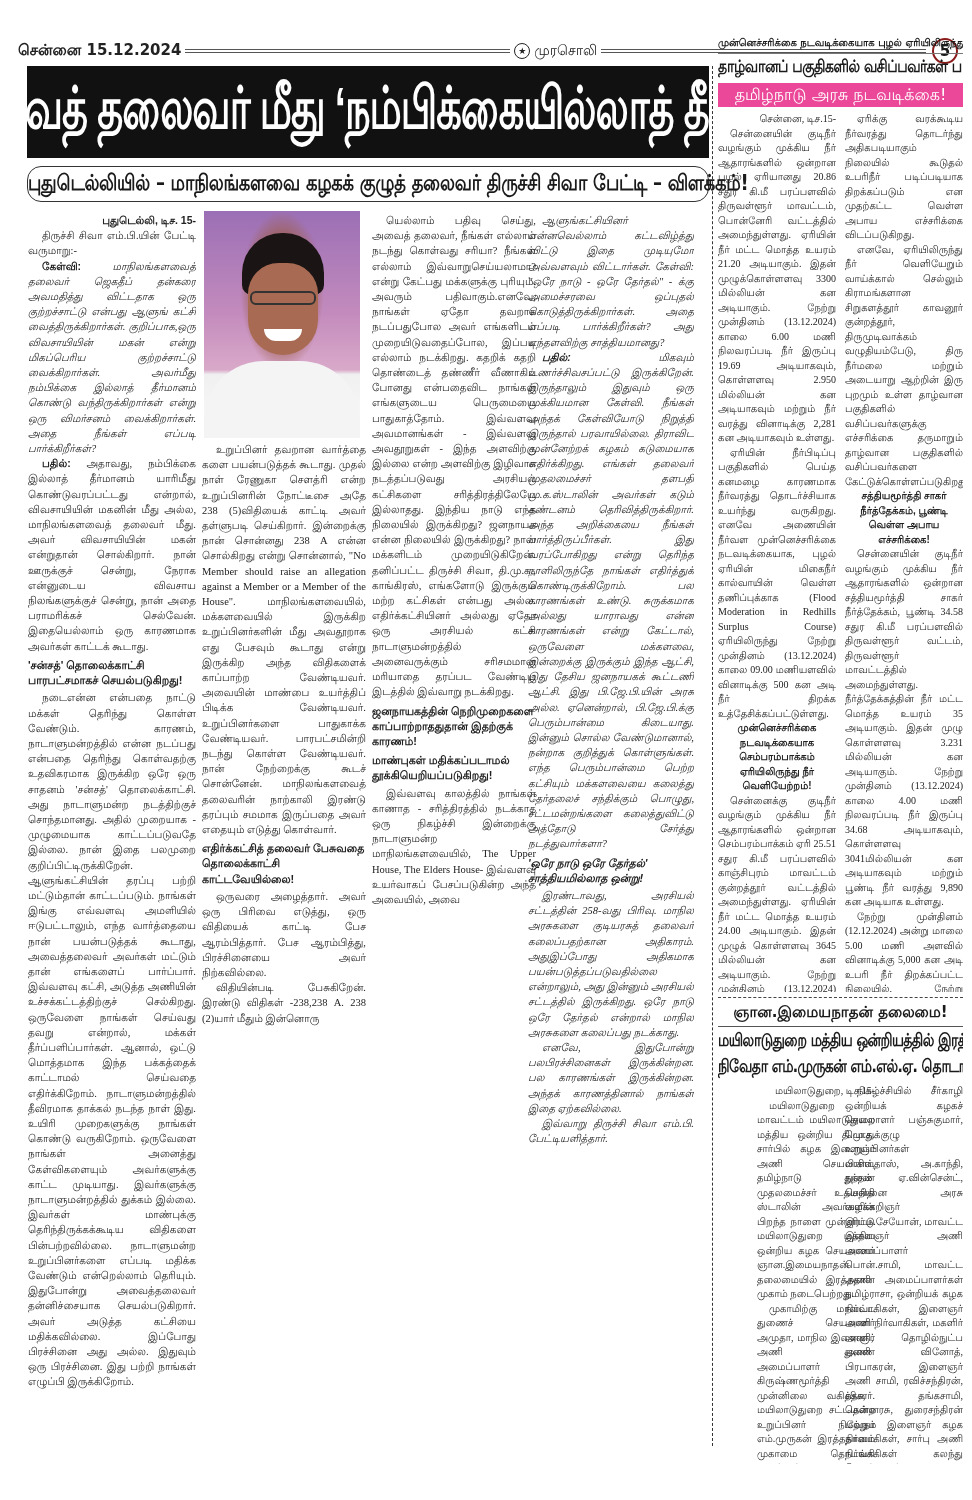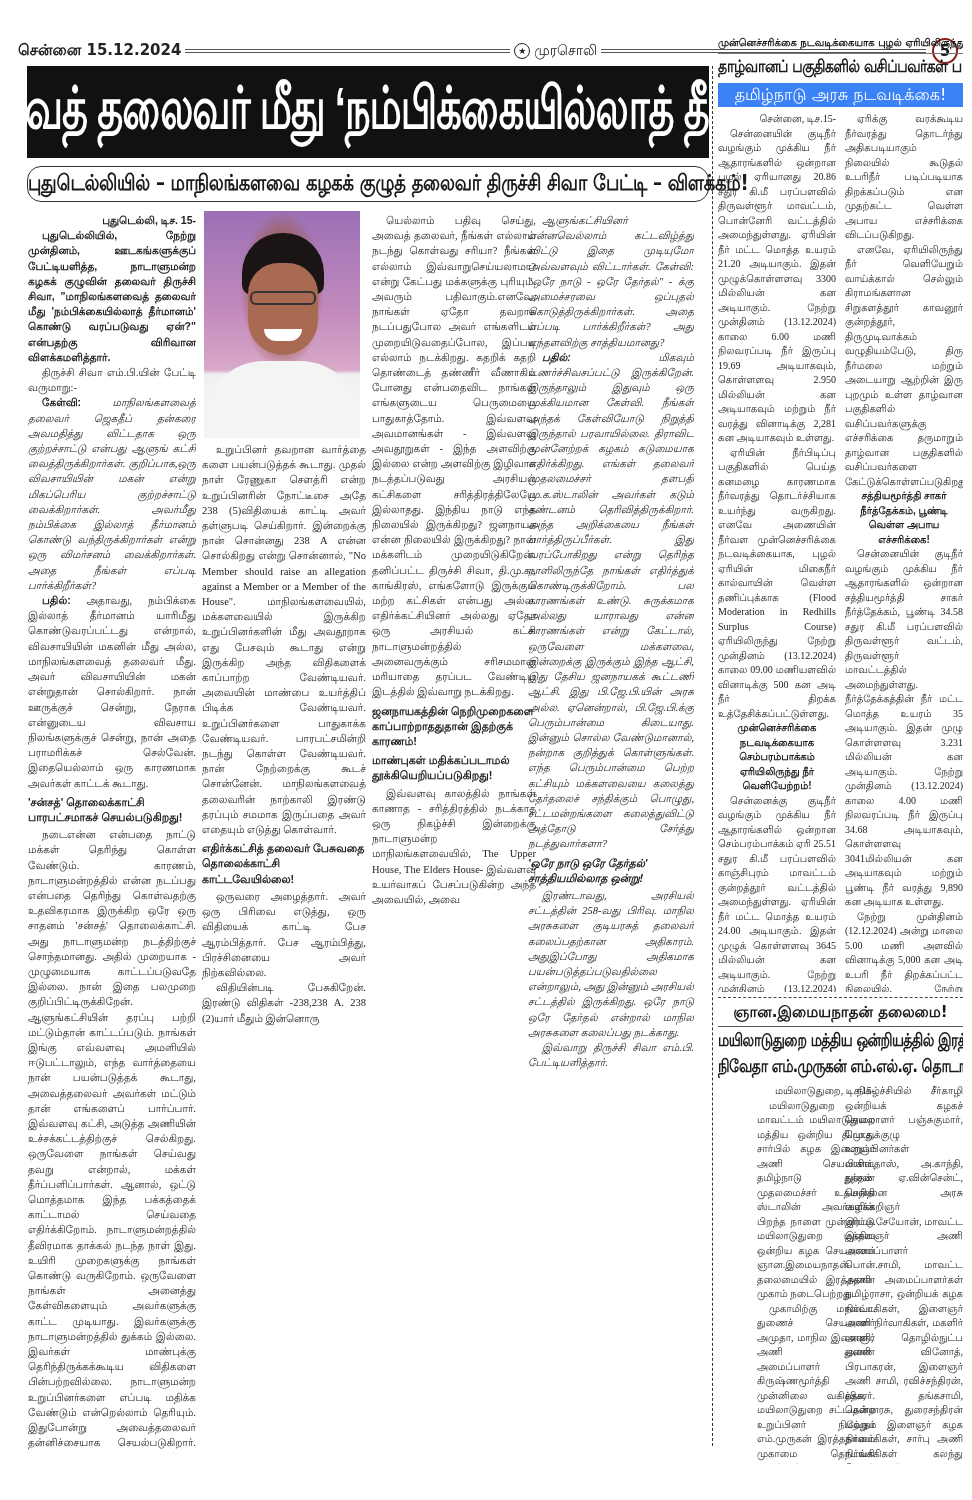--- a/index.html
+++ b/index.html
@@ -44,21 +44,21 @@
   .photo .glasses { position: absolute; left: 46px; top: 80px; width: 66px; height: 14px; border: 2px solid #333; border-radius: 6px; }
   .photo .smile { position: absolute; left: 60px; top: 118px; width: 38px; height: 12px; background: #fff; border-radius: 0 0 20px 20px; }
   .photo .shirt { position: absolute; left: 0; top: 150px; width: 156px; height: 77px; background: #f4f4f4; border-radius: 60px 60px 0 0; }
 
   
   .vdash { position: absolute; left: 712px; top: 66px; height: 1380px; border-left: 1.5px dashed #333; }
 
   
   .rs-kicker { position: absolute; left: 718px; top: 37px; width: 245px; font-size: 10px; font-weight: bold; white-space: nowrap; overflow: hidden; border-bottom: 1px solid #777; padding-bottom: 3px; }
   .rs-title1 { position: absolute; left: 718px; top: 56px; width: 245px; font-size: 14px; font-weight: bold; white-space: nowrap; overflow: hidden; transform: scaleY(1.2); transform-origin: top; letter-spacing: -0.5px; }
-  .rs-banner { position: absolute; left: 718px; top: 83px; width: 245px; height: 24px; background: #3b82f6; color: #fff; font-size: 16px; display: flex; align-items: center; justify-content: center; white-space: nowrap; }
+  .rs-banner { position: absolute; left: 718px; top: 83px; width: 245px; height: 24px; background: #ec4899; color: #fff; font-size: 16px; display: flex; align-items: center; justify-content: center; white-space: nowrap; }
   .rcol { position: absolute; font-size: 10px; line-height: 14.5px; text-align: justify; overflow: hidden; font-family: "Liberation Serif", serif; color: #222; }
   .rcol p { text-indent: 12px; }
   .rcol .dateline { text-align: right; text-indent: 0; }
   .rcol .subh { font-weight: bold; text-align: center; text-indent: 0; font-family: "Liberation Sans", sans-serif; font-size: 10px; }
   .r1 { left: 718px; top: 112px; width: 118px; height: 880px; }
   .r2 { left: 845px; top: 112px; width: 118px; height: 880px; }
 
   .rs-dash { position: absolute; left: 718px; top: 997px; width: 245px; border-top: 1.5px dashed #444; }
   .rs-byline { position: absolute; left: 718px; top: 1003px; width: 245px; text-align: center; font-size: 15px; font-weight: bold; border-bottom: 1px solid #555; padding-bottom: 3px; }
   .rs-h2a { position: absolute; left: 718px; top: 1030px; width: 245px; font-size: 14px; font-weight: bold; white-space: nowrap; overflow: hidden; transform: scaleY(1.25); transform-origin: top; letter-spacing: -0.6px; }
@@ -82,21 +82,20 @@
 
 <div class="headline">
   <span>மாநிலங்களவைத் தலைவர் மீது ‘நம்பிக்கையில்லாத் தீர்மானம்’ ஏன்?</span>
 </div>
 <div class="subhead">
   <span>புதுடெல்லியில் – மாநிலங்களவை கழகக் குழுத் தலைவர் திருச்சி சிவா பேட்டி – விளக்கம்!</span>
 </div>
 
 <div class="col c1">
   <p class="noindent" style="text-align:right;font-weight:bold;font-family:'Liberation Sans',sans-serif;">புதுடெல்லி, டிச. 15-</p>
-  <p class="lead">புதுடெல்லியில், நேற்று முன்தினம், ஊடகங்களுக்குப் பேட்டியளித்த, நாடாளுமன்ற கழகக் குழுவின் தலைவர் திருச்சி சிவா, "மாநிலங்களவைத் தலைவர் மீது 'நம்பிக்கையில்லாத் தீர்மானம்' கொண்டு வரப்படுவது ஏன்?" என்பதற்கு விரிவான விளக்கமளித்தார்.</p>
   <p>திருச்சி சிவா எம்.பி.யின் பேட்டி வருமாறு:-</p>
   <p><span class="q">கேள்வி:</span> <span class="qtext">மாநிலங்களவைத் தலைவர் ஜெகதீப் தன்கரை அவமதித்து விட்டதாக ஒரு குற்றச்சாட்டு என்பது ஆளுங் கட்சி வைத்திருக்கிறார்கள். குறிப்பாக,ஒரு விவசாயியின் மகன் என்று மிகப்பெரிய குற்றச்சாட்டு வைக்கிறார்கள். அவர்மீது நம்பிக்கை இல்லாத் தீர்மானம் கொண்டு வந்திருக்கிறார்கள் என்று ஒரு விமர்சனம் வைக்கிறார்கள். அதை நீங்கள் எப்படி பார்க்கிறீர்கள்?</span></p>
   <p><span class="q">பதில்:</span> <span>அதாவது, நம்பிக்கை இல்லாத் தீர்மானம் யாரிமீது கொண்டுவரப்பட்டது என்றால், விவசாயியின் மகனின் மீது அல்ல, மாநிலங்களவைத் தலைவர் மீது. அவர் விவசாயியின் மகன் என்றுதான் சொல்கிறார். நான் ஊருக்குச் சென்று, நேராக என்னுடைய விவசாய நிலங்களுக்குச் சென்று, நான் அதை பராமரிக்கச் செல்வேன். இதையெல்லாம் ஒரு காரணமாக அவர்கள் காட்டக் கூடாது.</span></p>
   <p class="subh">'சன்சத்' தொலைக்காட்சி பாரபட்சமாகச் செயல்படுகிறது!</p>
   <p>நடைஎன்ன என்பதை நாட்டு மக்கள் தெரிந்து கொள்ள வேண்டும். காரணம், நாடாளுமன்றத்தில் என்ன நடப்பது என்பதை தெரிந்து கொள்வதற்கு உதவிகரமாக இருக்கிற ஒரே ஒரு சாதனம் 'சன்சத்' தொலைக்காட்சி. அது நாடாளுமன்ற நடத்திற்குச் சொந்தமானது. அதில் முறையாக - முழுமையாக காட்டப்படுவதே இல்லை. நான் இதை பலமுறை குறிப்பிட்டிருக்கிறேன். ஆளுங்கட்சியின் தரப்பு பற்றி மட்டும்தான் காட்டப்படும். நாங்கள் இங்கு எவ்வளவு அமளியில் ஈடுபட்டாலும், எந்த வார்த்தையை நான் பயன்படுத்தக் கூடாது, அவைத்தலைவர் அவர்கள் மட்டும் தான் எங்களைப் பார்ப்பார். இவ்வளவு கட்சி, அடுத்த அணியின் உச்சக்கட்டத்திற்குச் செல்கிறது. ஒருவேளை நாங்கள் செய்வது தவறு என்றால், மக்கள் தீர்ப்பளிப்பார்கள். ஆனால், ஒட்டு மொத்தமாக இந்த பக்கத்தைக் காட்டாமல் செய்வதை எதிர்க்கிறோம். நாடாளுமன்றத்தில் தீவிரமாக தாக்கல் நடந்த நாள் இது. உயிரி முறைகளுக்கு நாங்கள் கொண்டு வருகிறோம். ஒருவேளை நாங்கள் அனைத்து கேள்விகளையும் அவர்களுக்கு காட்ட முடியாது. இவர்களுக்கு நாடாளுமன்றத்தில் துக்கம் இல்லை. இவர்கள் மாண்புக்கு தெரிந்திருக்கக்கூடிய விதிகளை பின்பற்றவில்லை. நாடாளுமன்ற உறுப்பினர்களை எப்படி மதிக்க வேண்டும் என்றெல்லாம் தெரியும். இதுபோன்று அவைத்தலைவர் தன்னிச்சையாக செயல்படுகிறார். அவர் அடுத்த கட்சியை மதிக்கவில்லை. இப்போது பிரச்சினை அது அல்ல. இதுவும் ஒரு பிரச்சினை. இது பற்றி நாங்கள் எழுப்பி இருக்கிறோம்.</p>
 
 </div>
 
 <div class="col c2 c2-top" style="left:202px;width:0;"></div>
 
@@ -120,20 +119,21 @@
   <p class="subh">ஜனநாயகத்தின் நெறிமுறைகளை காப்பாற்றாததுதான் இதற்குக் காரணம்!</p>
   <p class="subh">மாண்புகள் மதிக்கப்படாமல் தூக்கியெறியப்படுகிறது!</p>
   <p>இவ்வளவு காலத்தில் நாங்கள் காணாத - சரித்திரத்தில் நடக்காத ஒரு நிகழ்ச்சி இன்றைக்கு நாடாளுமன்ற மாநிலங்களவையில், The Upper House, The Elders House- இவ்வளவு உயர்வாகப் பேசப்படுகின்ற அந்த அவையில், அவை</p>
 </div>
 
 <div class="col c4">
   <p>ஆளுங்கட்சியினர் என்னவெல்லாம் கட்டவிழ்த்து விட்டு இதை முடியுமோ அவ்வளவும் விட்டார்கள். கேள்வி: "ஒரே நாடு - ஒரே தேர்தல்" - க்கு அமைச்சரவை ஒப்புதல் கொடுத்திருக்கிறார்கள். அதை எப்படி பார்க்கிறீர்கள்? அது எந்தளவிற்கு சாத்தியமானது?</p>
   <p><span class="q">பதில்:</span> <span>மிகவும் உணர்ச்சிவசப்பட்டு இருக்கிறேன். இருந்தாலும் இதுவும் ஒரு முக்கியமான கேள்வி. நீங்கள் அந்தக் கேள்வியோடு நிறுத்தி இருந்தால் பரவாயில்லை. திராவிட முன்னேற்றக் கழகம் கடுமையாக எதிர்க்கிறது. எங்கள் தலைவர் முதலமைச்சர் தளபதி மு.க.ஸ்டாலின் அவர்கள் கடும் கண்டனம் தெரிவித்திருக்கிறார். அந்த அறிக்கையை நீங்கள் பார்த்திருப்பீர்கள். இது வரப்போகிறது என்று தெரிந்த நாளிலிருந்தே நாங்கள் எதிர்த்துக் கொண்டிருக்கிறோம். பல காரணங்கள் உண்டு. சுருக்கமாக அல்லது யாராவது என்ன காரணங்கள் என்று கேட்டால், ஒருவேளை மக்களவை, இன்றைக்கு இருக்கும் இந்த ஆட்சி, இது தேசிய ஜனநாயகக் கூட்டணி ஆட்சி. இது பி.ஜே.பி.யின் அரசு அல்ல. ஏனென்றால், பி.ஜே.பி.க்கு பெரும்பான்மை கிடையாது. இன்னும் சொல்ல வேண்டுமானால், நன்றாக குறித்துக் கொள்ளுங்கள். எந்த பெரும்பான்மை பெற்ற கட்சியும் மக்களவையை கலைத்து தேர்தலைச் சந்திக்கும் பொழுது, சட்டமன்றங்களை கலைத்துவிட்டு அத்தோடு சேர்த்து நடத்துவார்களா?</span></p>
   <p class="subh">'ஒரே நாடு ஒரே தேர்தல்' சாத்தியமில்லாத ஒன்று!</p>
   <p>இரண்டாவது, அரசியல் சட்டத்தின் 258-வது பிரிவு. மாநில அரசுகளை குடியரசுத் தலைவர் கலைப்பதற்கான அதிகாரம். அதுஇப்போது அதிகமாக பயன்படுத்தப்படுவதில்லை என்றாலும், அது இன்னும் அரசியல் சட்டத்தில் இருக்கிறது. ஒரே நாடு ஒரே தேர்தல் என்றால் மாநில அரசுகளை கலைப்பது நடக்காது.</p>
+  <p>எனவே, இதுபோன்று பலபிரச்சினைகள் இருக்கின்றன. பல காரணங்கள் இருக்கின்றன. அந்தக் காரணத்தினால் நாங்கள் இதை ஏற்கவில்லை.</p>
   <p>இவ்வாறு திருச்சி சிவா எம்.பி. பேட்டியளித்தார்.</p>
 </div>
 
 <div class="vdash"></div>
 
 <div class="rs-kicker">முன்னெச்சரிக்கை நடவடிக்கையாக புழல் ஏரியிலிருந்து நீர் திறப்பு!</div>
 <div class="rs-title1">தாழ்வானப் பகுதிகளில் வசிப்பவர்கள் பாதுகாப்பாக இருக்கவும்!</div>
 <div class="rs-banner">தமிழ்நாடு அரசு நடவடிக்கை!</div>
 
 <div class="rcol r1">

